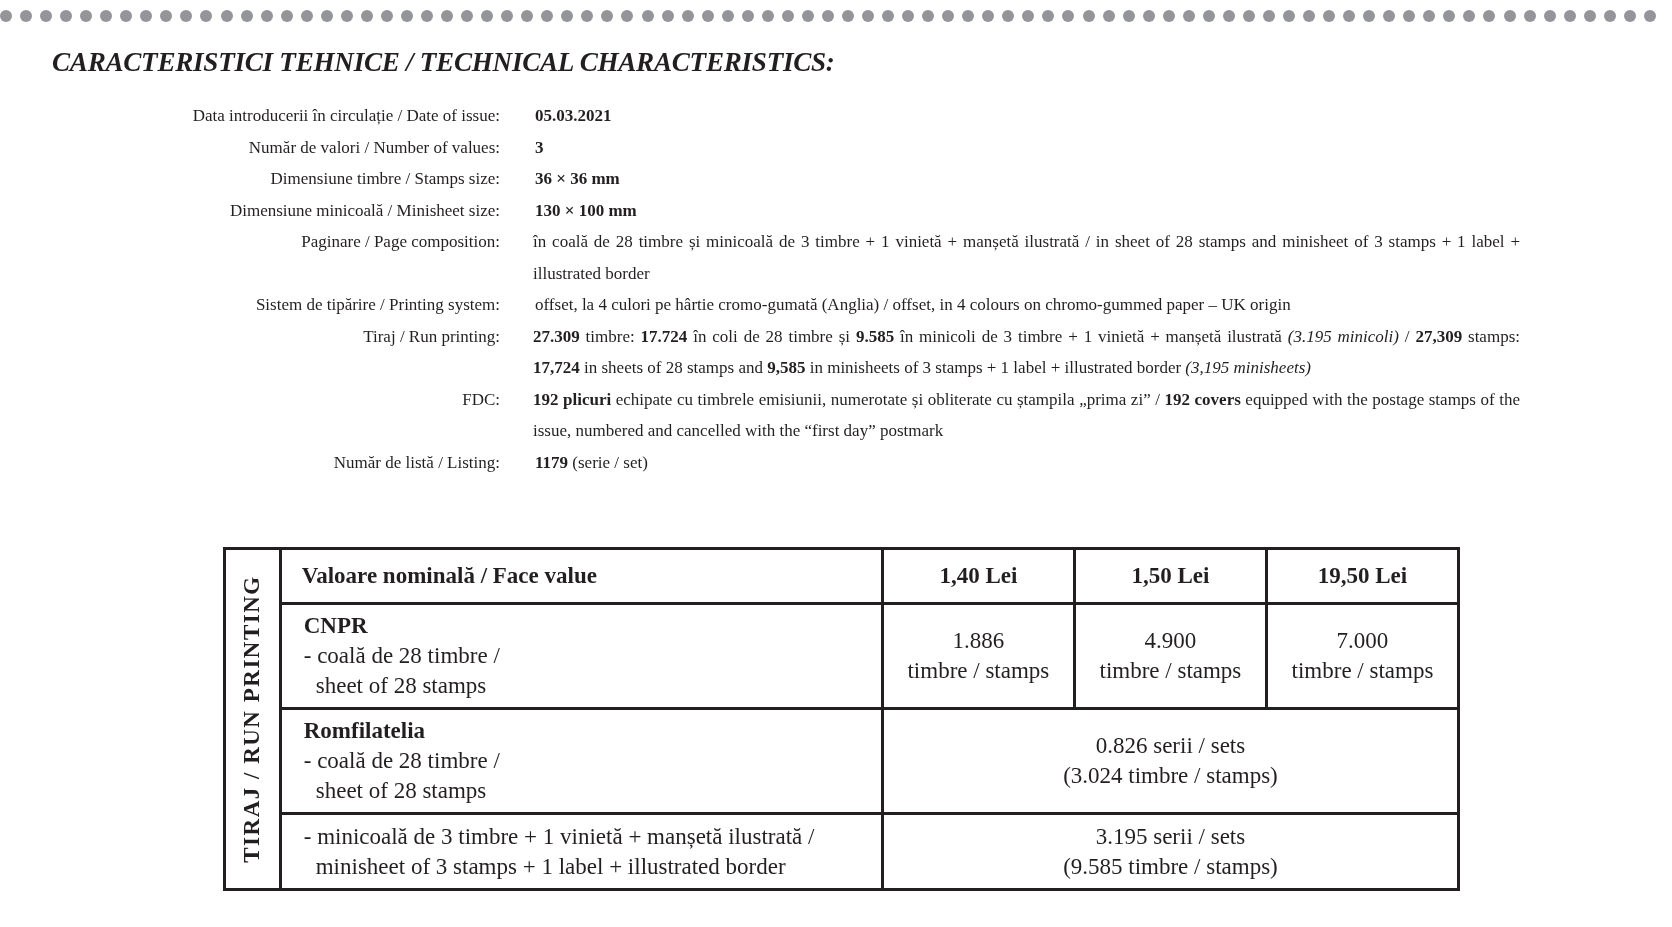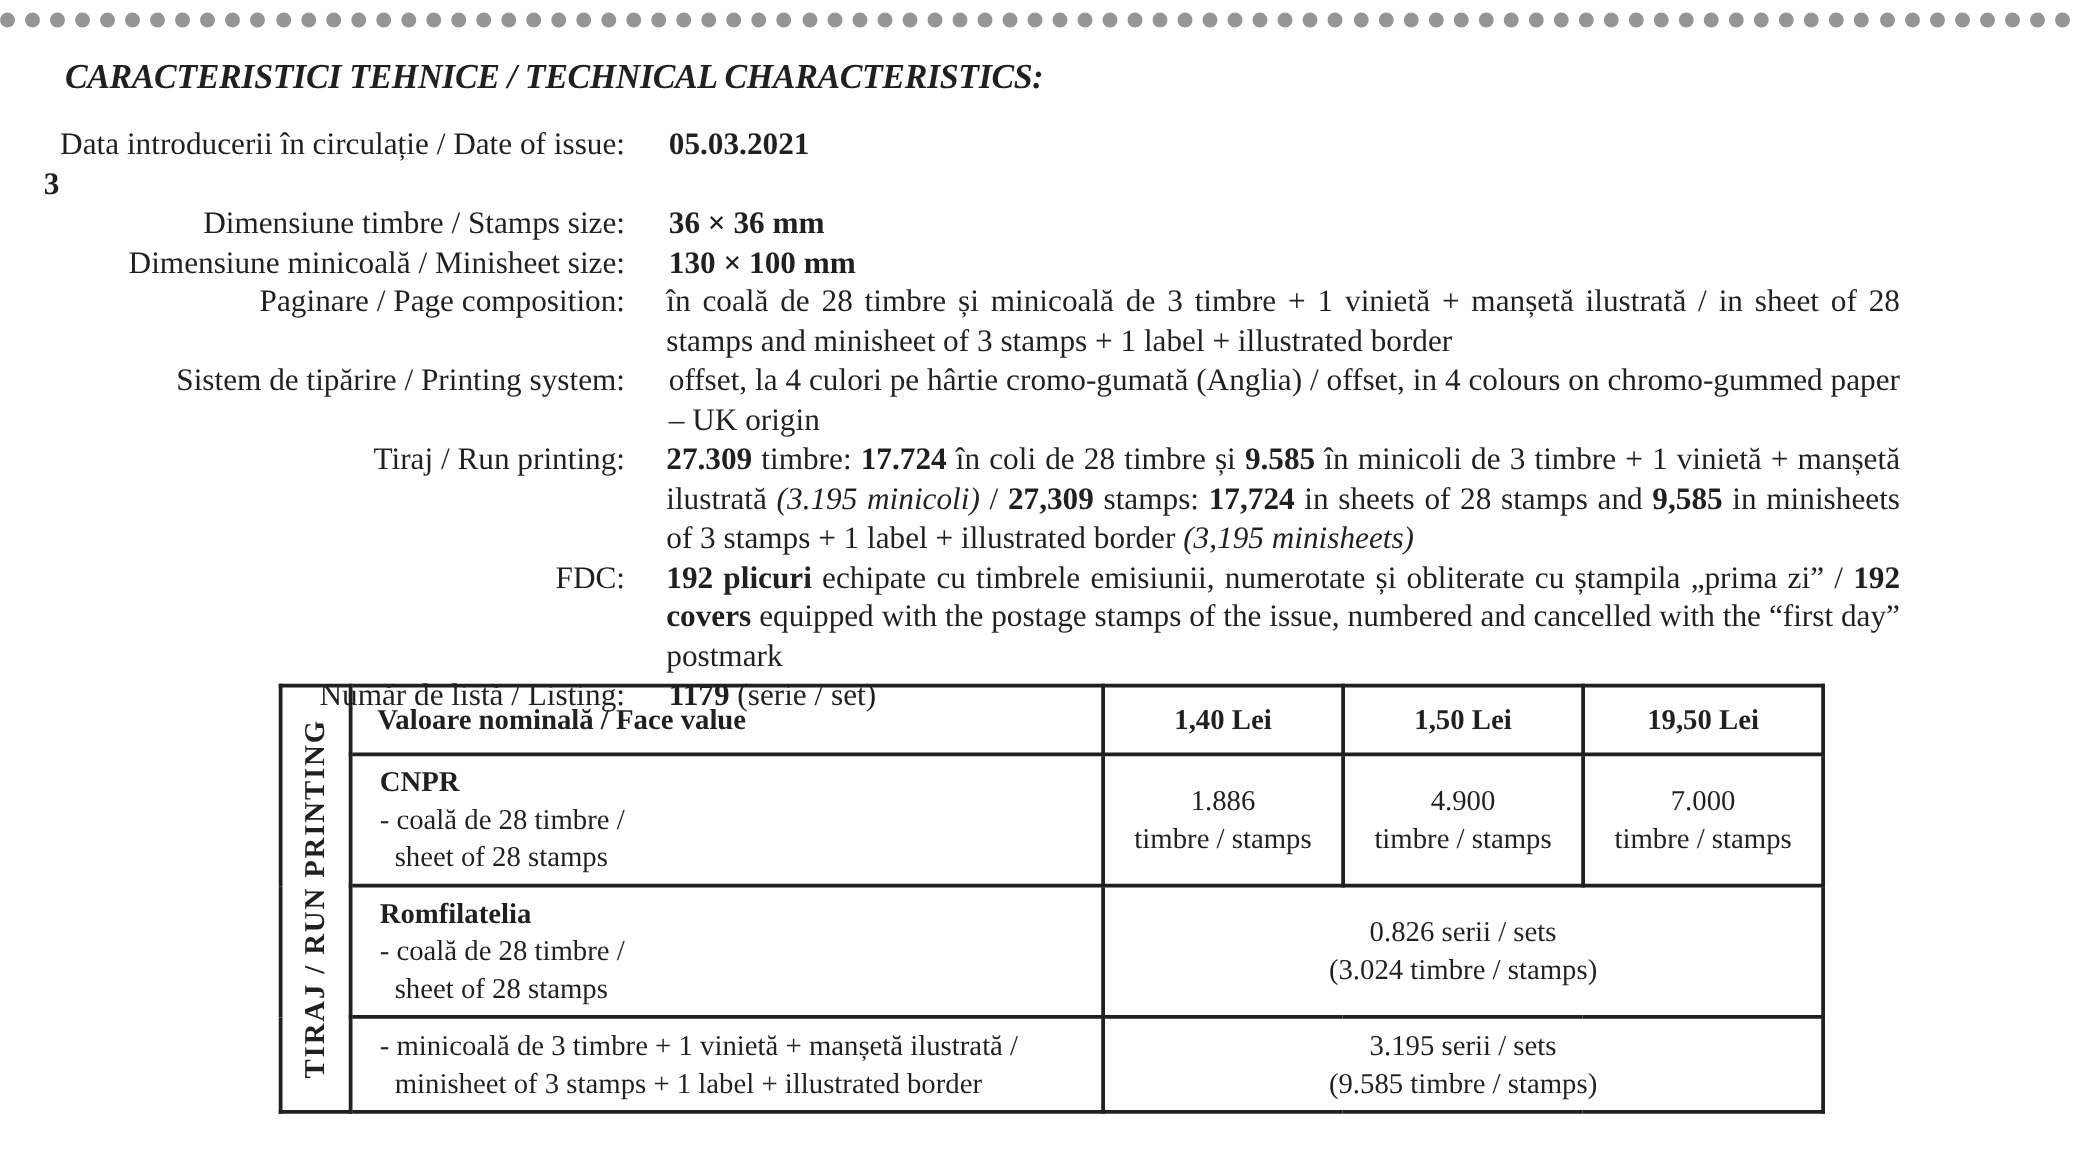--- a/index.html
+++ b/index.html
@@ -2,21 +2,21 @@
 <html><head>
 <meta charset="utf-8">
 <style>
   html, body { margin: 0; padding: 0; background: #ffffff; }
   body { width: 1672px; height: 927px; position: relative; overflow: hidden;
          font-family: "Liberation Serif", "DejaVu Serif", serif; color: #231f20; }
   .dots { position: absolute; left: 0; top: 10px; height: 14px; width: 1672px; display: flex; gap: 0; }
   .dot { width: 12px; height: 12px; border-radius: 50%; background: #939598; margin-right: 8.05px; flex: none; }
   .title { position: absolute; left: 52px; top: 46px; font-size: 28px; font-style: italic; font-weight: bold;
            letter-spacing: -0.3px; transform: scaleX(0.97); transform-origin: left; white-space: nowrap; }
-  .specs { position: absolute; left: 0; top: 100px; width: 1520px; font-size: 25px; line-height: 31.5px; }
+  .specs { position: absolute; left: 0; top: 100px; width: 1520px; font-size: 17px; line-height: 31.5px; }
   .row { display: flex; }
   .lbl { width: 500px; text-align: right; flex: none; white-space: nowrap; }
   .val { margin-left: 35px; width: 1105px; text-align: justify; }
   .val.last-left { text-align-last: left; margin-left: 33px; }
   b { font-weight: bold; }
   i { font-style: italic; }
   table.run { position: absolute; left: 223px; top: 547px; width: 1237px; border-collapse: collapse;
               font-size: 23px; line-height: 30px; }
   table.run td { border: 3px solid #231f20; padding: 0; vertical-align: middle; font-family: Liberation Serif, serif; }
   .vlabel { width: 54px; position: relative; }
@@ -120,20 +120,21 @@
   </div>
 
 <div class="title">CARACTERISTICI TEHNICE / TECHNICAL CHARACTERISTICS:</div>
 
 <div class="specs">
   <div class="row">
     <div class="lbl">Data introducerii în circulație / Date of issue:</div>
     <div class="val"><b>05.03.2021</b></div>
   </div>
   <div class="row">
+    <div class="lbl">Număr de valori / Number of values:</div>
     <div class="val"><b>3</b></div>
   </div>
   <div class="row">
     <div class="lbl">Dimensiune timbre / Stamps size:</div>
     <div class="val"><b>36 × 36 mm</b></div>
   </div>
   <div class="row">
     <div class="lbl">Dimensiune minicoală / Minisheet size:</div>
     <div class="val"><b>130 × 100 mm</b></div>
   </div>

